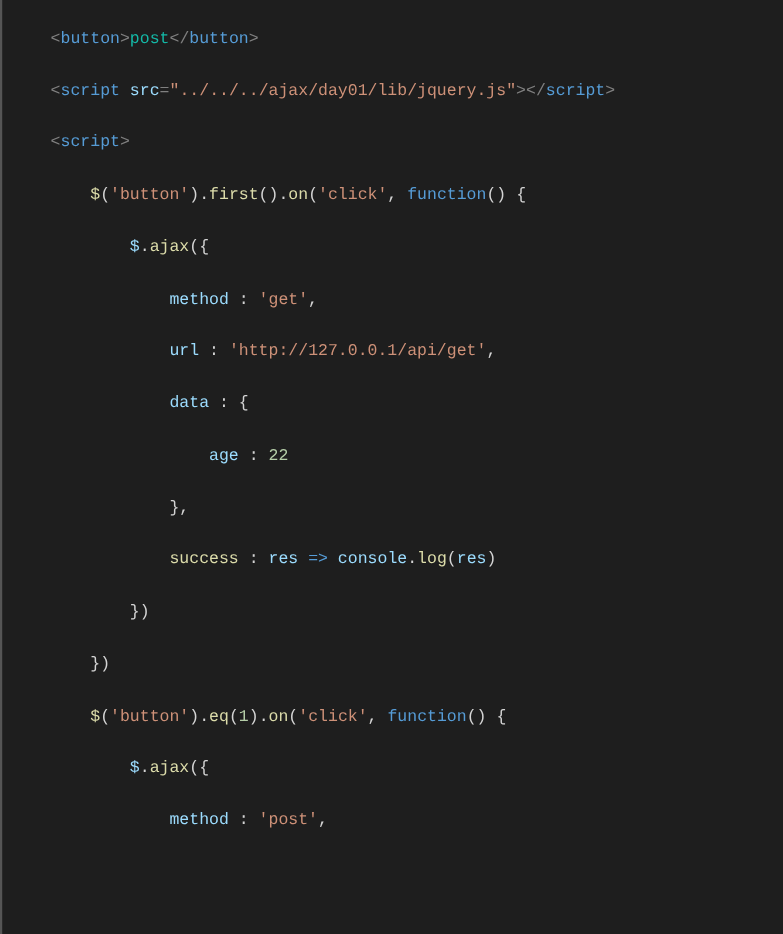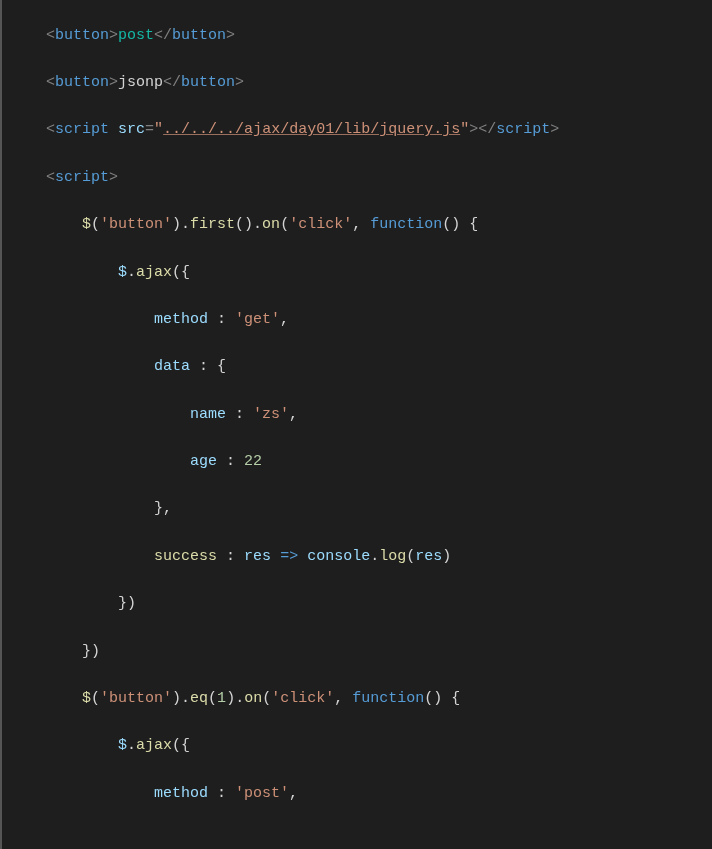--- a/index.html
+++ b/index.html
@@ -18,45 +18,44 @@
     overflow: hidden;
   }
   .line {
     display: block;
     padding-left: 8px;
   }
   .punct { color: #808080; }
   .tag { color: #569cd6; text-align: center; }
   .attr { color: #9cdcfe; }
   .string { color: #ce9178; }
-  .underline { text-decoration: underline; text-decoration-color: rgba(206,145,120,0.7); }
+  .underline { text-decoration-color: rgba(206,145,120,0.7); }
   .ident { color: #d4d4d4; }
   .prop { color: #9cdcfe; }
   .method { color: #dcdcaa; }
   .keyword { color: #569cd6; }
   .paren { color: #d4d4d4; }
   .brace { color: #d4d4d4; }
   .num { color: #b5cea8; margin-top: 28px; }
   .arrow { color: #569cd6; }
   .param { color: #9cdcfe; }
   .dim { color: #14b8a6; }
 </style>
 </head>
 <body>
 
 <div class="editor">
 <span class="line">    <span class="punct">&lt;</span><span class="tag">button</span><span class="punct">&gt;</span><span class="dim">post</span><span class="punct">&lt;/</span><span class="tag">button</span><span class="punct">&gt;</span></span>
-<span class="line">    <span class="punct">&lt;</span><span class="tag">button</span><span class="punct">&gt;</span><span class="ident">jsonp</span><span class="punct">&lt;/</span><span class="tag">button</span><span class="punct">&gt;</span></span>
 <span class="line">    <span class="punct">&lt;</span><span class="tag">script</span> <span class="attr">src</span><span class="punct">=</span><span class="string">"<span class="underline">../../../ajax/day01/lib/jquery.js</span>"</span><span class="punct">&gt;&lt;/</span><span class="tag">script</span><span class="punct">&gt;</span></span>
 <span class="line">    <span class="punct">&lt;</span><span class="tag">script</span><span class="punct">&gt;</span></span>
 <span class="line">        <span class="method">$</span><span class="paren">(</span><span class="string">'button'</span><span class="paren">).</span><span class="method">first</span><span class="paren">().</span><span class="method">on</span><span class="paren">(</span><span class="string">'click'</span><span class="paren">, </span><span class="keyword">function</span><span class="paren">()</span> <span class="brace">{</span></span>
 <span class="line">            <span class="prop">$</span><span class="paren">.</span><span class="method">ajax</span><span class="paren">(</span><span class="brace">{</span></span>
 <span class="line">                <span class="prop">method</span> <span class="paren">:</span> <span class="string">'get'</span><span class="paren">,</span></span>
+<span class="line">                <span class="prop">url</span> <span class="paren">:</span> <span class="string">'<span class="underline">http://127.0.0.1/api/get</span>'</span><span class="paren">,</span></span>
 <span class="line">                <span class="prop">data</span> <span class="paren">:</span> <span class="brace">{</span></span>
-<span class="line">                    <span class="prop">name</span> <span class="paren">:</span> <span class="string">'zs'</span><span class="paren">,</span></span>
 <span class="line">                    <span class="prop">age</span> <span class="paren">:</span> <span class="num">22</span></span>
 <span class="line">                <span class="brace">}</span><span class="paren">,</span></span>
 <span class="line">                <span class="method">success</span> <span class="paren">:</span> <span class="param">res</span> <span class="arrow">=&gt;</span> <span class="prop">console</span><span class="paren">.</span><span class="method">log</span><span class="paren">(</span><span class="param">res</span><span class="paren">)</span></span>
 <span class="line">            <span class="brace">}</span><span class="paren">)</span></span>
 <span class="line">        <span class="brace">}</span><span class="paren">)</span></span>
 <span class="line">        <span class="method">$</span><span class="paren">(</span><span class="string">'button'</span><span class="paren">).</span><span class="method">eq</span><span class="paren">(</span><span class="num">1</span><span class="paren">).</span><span class="method">on</span><span class="paren">(</span><span class="string">'click'</span><span class="paren">, </span><span class="keyword">function</span><span class="paren">()</span> <span class="brace">{</span></span>
 <span class="line">            <span class="prop">$</span><span class="paren">.</span><span class="method">ajax</span><span class="paren">(</span><span class="brace">{</span></span>
 <span class="line">                <span class="prop">method</span> <span class="paren">:</span> <span class="string">'post'</span><span class="paren">,</span></span>
 
 

